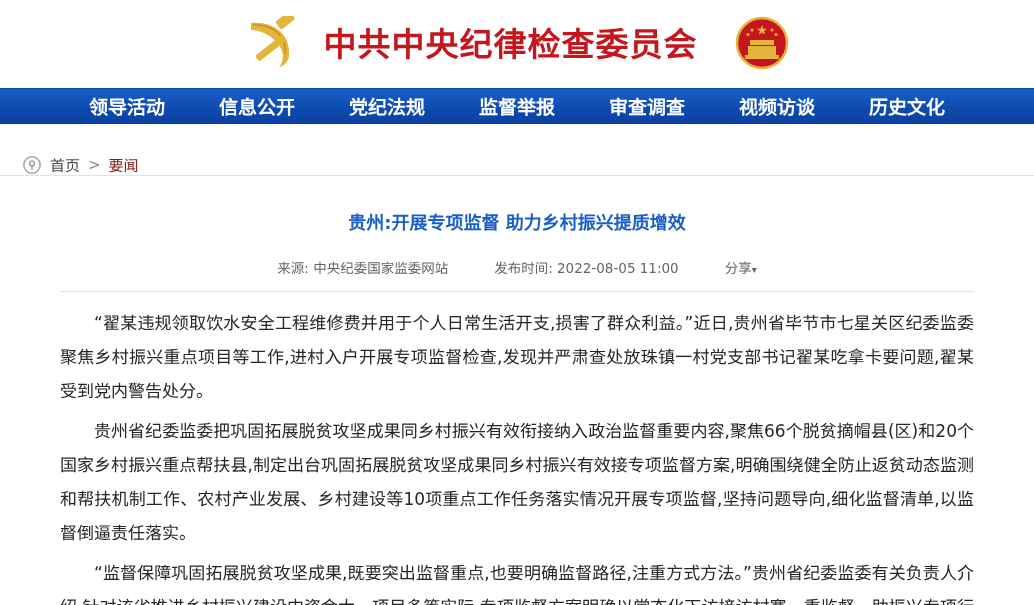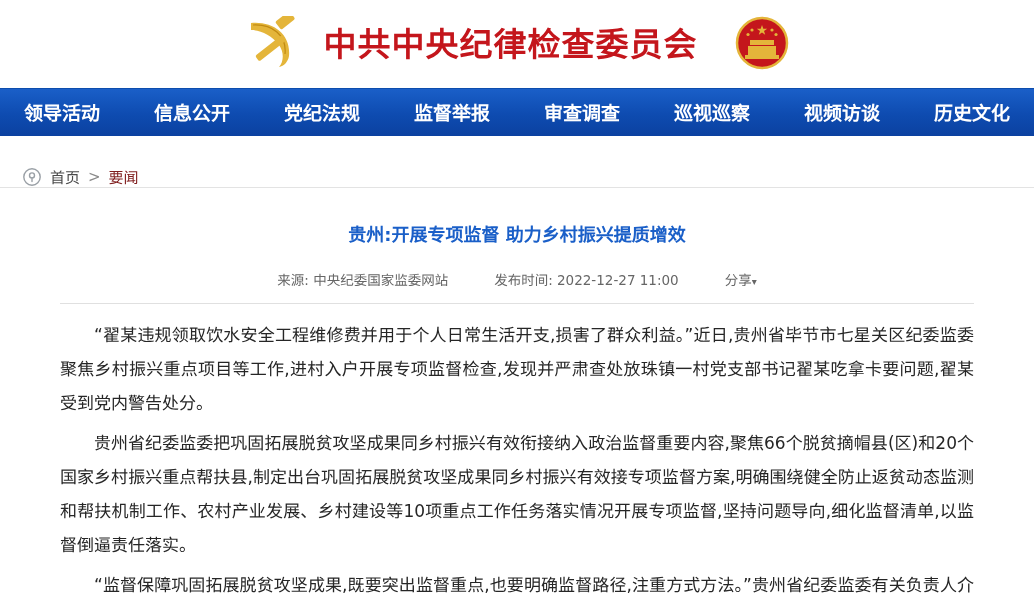--- a/index.html
+++ b/index.html
@@ -41,21 +41,21 @@
     font-weight: bold;
     color: #c4161c;
     letter-spacing: 1px;
     white-space: nowrap;
     line-height: 1;
     margin-left: 9px;
   }
 
   
   .navbar {
-    height: 48px;
+    height: 36px;
     background: linear-gradient(to bottom, #1a5fc8 0%, #0e4bb0 55%, #0b41a0 100%);
     display: flex;
     align-items: center;
     justify-content: center;
     gap: 0;
     border-top: 1px solid #0d4dad;
   }
   .nav-item {
     color: #ffffff;
     font-size: 19px;
@@ -173,21 +173,20 @@
   </div>
 
 </div>
 
 <nav class="navbar">
   <div class="nav-item">领导活动</div>
   <div class="nav-item">信息公开</div>
   <div class="nav-item">党纪法规</div>
   <div class="nav-item">监督举报</div>
   <div class="nav-item">审查调查</div>
-  <div class="nav-item">巡视巡察</div>
   <div class="nav-item">视频访谈</div>
   <div class="nav-item">历史文化</div>
 </nav>
 
 <div class="crumb-wrap">
   <div class="crumb">
     <span class="pin">
       <svg width="20" height="20" viewBox="0 0 20 20" xmlns="http://www.w3.org/2000/svg">
         <circle cx="10" cy="10" r="8.2" fill="none" stroke="#9aa0a6" stroke-width="1.4"></circle>
         <circle cx="10" cy="8.4" r="2.5" fill="none" stroke="#9aa0a6" stroke-width="1.4"></circle>
@@ -203,21 +202,21 @@
 <div class="article">
   <h1 class="headline">贵州:开展专项监督 助力乡村振兴提质增效</h1>
 
   <div class="meta">
     <span>
       <span>来源:</span>
       <span>中央纪委国家监委网站</span>
     </span>
     <span>
       <span>发布时间:</span>
-      <span>2022-12-27 11:00</span>
+      <span>2022-08-05 11:00</span>
     </span>
     <span class="share">
       <span>分享</span><span class="caret">▾</span>
     </span>
   </div>
 
   <div class="meta-divider"></div>
 
   <div class="body">
     <p>“翟某违规领取饮水安全工程维修费并用于个人日常生活开支,损害了群众利益。”近日,贵州省毕节市七星关区纪委监委聚焦乡村振兴重点项目等工作,进村入户开展专项监督检查,发现并严肃查处放珠镇一村党支部书记翟某吃拿卡要问题,翟某受到党内警告处分。</p>

